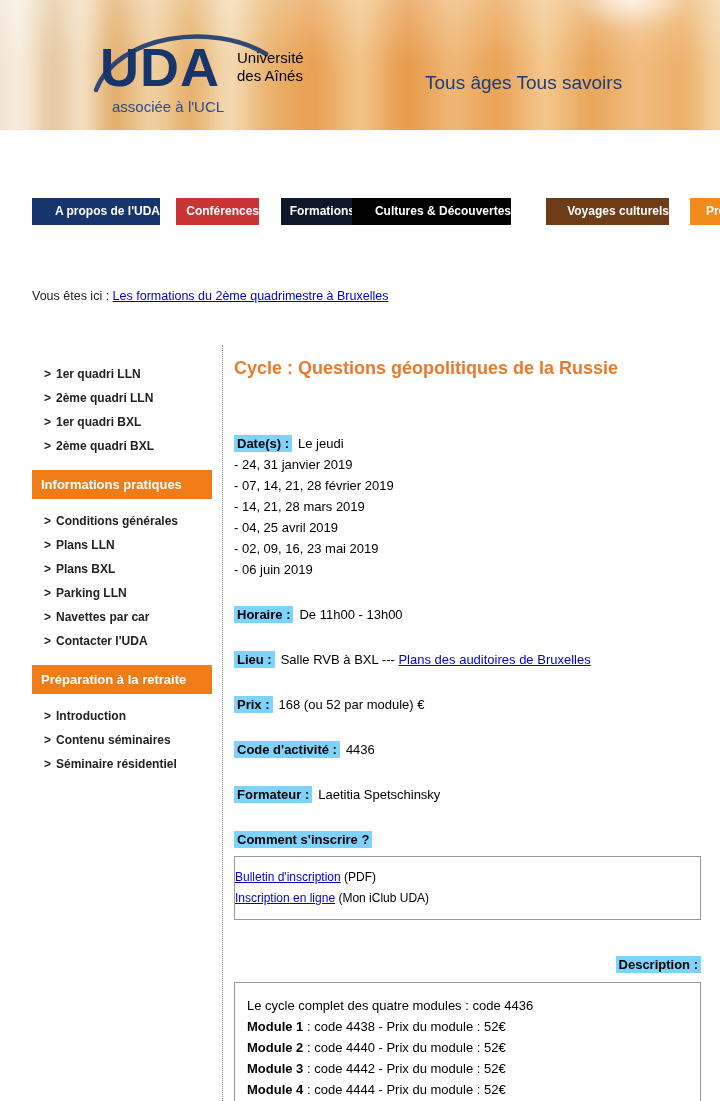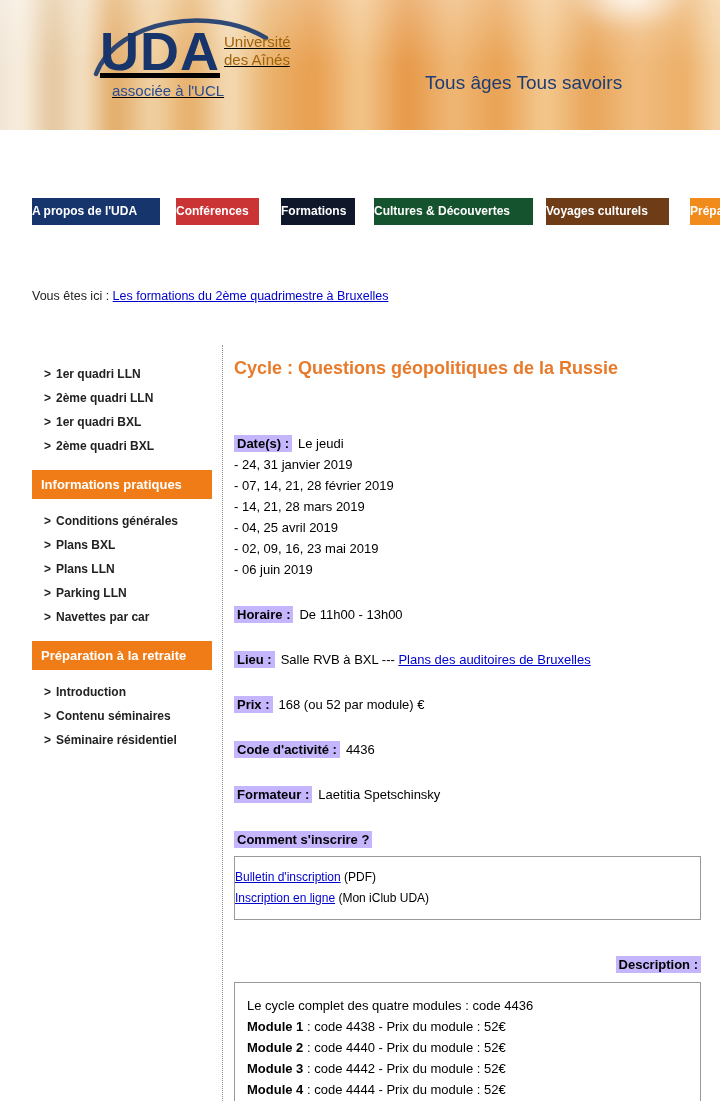--- a/index.html
+++ b/index.html
@@ -17,41 +17,41 @@
     background:
       radial-gradient(ellipse 90px 55px at 655px 18px, rgba(255,255,255,.95), rgba(255,255,255,0) 70%),
       linear-gradient(180deg, rgba(255,255,255,.35) 0%, rgba(255,255,255,0) 50%),
       linear-gradient(90deg,
         #f8f3ea 0%, #efe3d2 3%, #f9f0e2 6%, #e3c49a 10%, #f4e3c8 14%,
         #e2a964 18%, #f1d3a6 23%, #e6ad66 28%, #f4ddb8 33%, #eab36e 38%,
         #e89e4e 44%, #f3c68c 50%, #e69746 56%, #efb877 62%, #e9a152 68%,
         #f4c990 74%, #e8a458 80%, #f1bd80 86%, #ecae66 92%, #f6d7ac 97%, #f0c28a 100%);
     filter: blur(7px);
   }
-  .logo { position:absolute; left:100px; top:24px;text-decoration:underline; }
+  .logo { position:absolute; left:100px; top:40px; }
   .logo-row { display:flex; align-items:center; }
   .uda-text {
     font-size:54px; font-weight:bold; color:#18356b; line-height:1; letter-spacing:1px;
     position:relative; z-index:2;
   }
   .swoosh { position:absolute; left:-12px; top:-16px; z-index:1; }
-  .uni-name { margin-left:4px; font-size:15px; color:#a16207; line-height:18px; position:relative; z-index:2; }
+  .uni-name { margin-left:17px; font-size:15px; color:#000000; line-height:18px; position:relative; z-index:2; }
   .assoc { margin-top:4px; margin-left:12px; font-size:15px; color:#2b4c8f; position:relative; z-index:2; }
   .tagline { position:absolute; left:425px; top:72px; font-size:19px; color:#1c3c74; }
 
   
   .nav-btn {
     position:absolute; top:198px; height:27px; line-height:27px;
-    color:#fff; font-size:12px; font-weight:bold; text-align:left;
+    color:#fff; font-size:12px; font-weight:bold; text-align:right;
     cursor:pointer; white-space:nowrap; overflow:hidden;
   }
   .nav-b1 { left:32px;  width:128px; background:#16356c; }
   .nav-b2 { left:176px; width:83px;  background:#ca3435; }
   .nav-b3 { left:281px; width:74px;  background:#0f172a; }
-  .nav-b4 { left:374px; width:159px; background:#14532d; }
+  .nav-b4 { left:352px; width:159px; background:#000000; }
   .nav-b5 { left:546px; width:123px; background:#6e3d18; }
   .nav-b6 { left:690px; width:150px; background:#f08b1c; }
 
   
   .breadcrumb { position:absolute; left:32px; top:289px; font-size:12.5px; color:#222; }
   a.lnk { color:#0000cc; text-decoration:underline; cursor:pointer; }
 
   
   .sidebar { position:absolute; left:32px; top:352px; width:180px; }
   .sb-head {
@@ -64,21 +64,21 @@
   .sb-item .arr { margin-right:5px; }
 
   
   .main {
     position:absolute; left:222px; top:345px; width:497px; height:756px;
     border-left:1px dotted #8a8a8a; padding:4px 18px 0 11px;
   }
   .page-title { margin-top:8px; font-size:18px; font-weight:bold; color:#e87a2b; line-height:22px; }
   .row { margin-top:24px; font-size:13px; line-height:21px; }
   .row.first-row { margin-top:54px; }
-  .lbl { font-weight:bold; background:#c4b5fd; padding:1px 3px; }
+  .lbl { font-weight:bold; background:#7dd3fc; padding:1px 3px; }
   .val { margin-left:6px; }
   .dates div { line-height:21px; font-size:13px; }
   .boxed { margin-top:6px; border:1px solid #999; padding:10px 0; font-size:12px; }
   .boxed div { line-height:21px; }
   .desc-row { margin-top:34px;text-align:right; }
   .desc-box { margin-top:7px; border:1px solid #999; padding:12px; font-size:13px; height:170px; }
   .desc-box div { line-height:21px; }
 </style>
 </head>
 <body>
@@ -120,24 +120,25 @@
     <div class="sb-list">
       <div class="sb-item"><span class="arr">&gt;</span><span>1er quadri LLN</span></div>
       <div class="sb-item"><span class="arr">&gt;</span><span>2ème quadri LLN</span></div>
       <div class="sb-item"><span class="arr">&gt;</span><span>1er quadri BXL</span></div>
       <div class="sb-item"><span class="arr">&gt;</span><span>2ème quadri BXL</span></div>
     </div>
 
     <div class="sb-head">Informations pratiques</div>
     <div class="sb-list">
       <div class="sb-item"><span class="arr">&gt;</span><span>Conditions générales</span></div>
+      <div class="sb-item"><span class="arr">&gt;</span><span>Plans LLN</span></div>
       <div class="sb-item"><span class="arr">&gt;</span><span>Plans BXL</span></div>
-      <div class="sb-item"><span class="arr">&gt;</span><span>Plans LLN</span></div>
       <div class="sb-item"><span class="arr">&gt;</span><span>Parking LLN</span></div>
       <div class="sb-item"><span class="arr">&gt;</span><span>Navettes par car</span></div>
+      <div class="sb-item"><span class="arr">&gt;</span><span>Contacter l'UDA</span></div>
     </div>
 
     <div class="sb-head">Préparation à la retraite</div>
     <div class="sb-list">
       <div class="sb-item"><span class="arr">&gt;</span><span>Introduction</span></div>
       <div class="sb-item"><span class="arr">&gt;</span><span>Contenu séminaires</span></div>
       <div class="sb-item"><span class="arr">&gt;</span><span>Séminaire résidentiel</span></div>
     </div>
   </aside>
 

